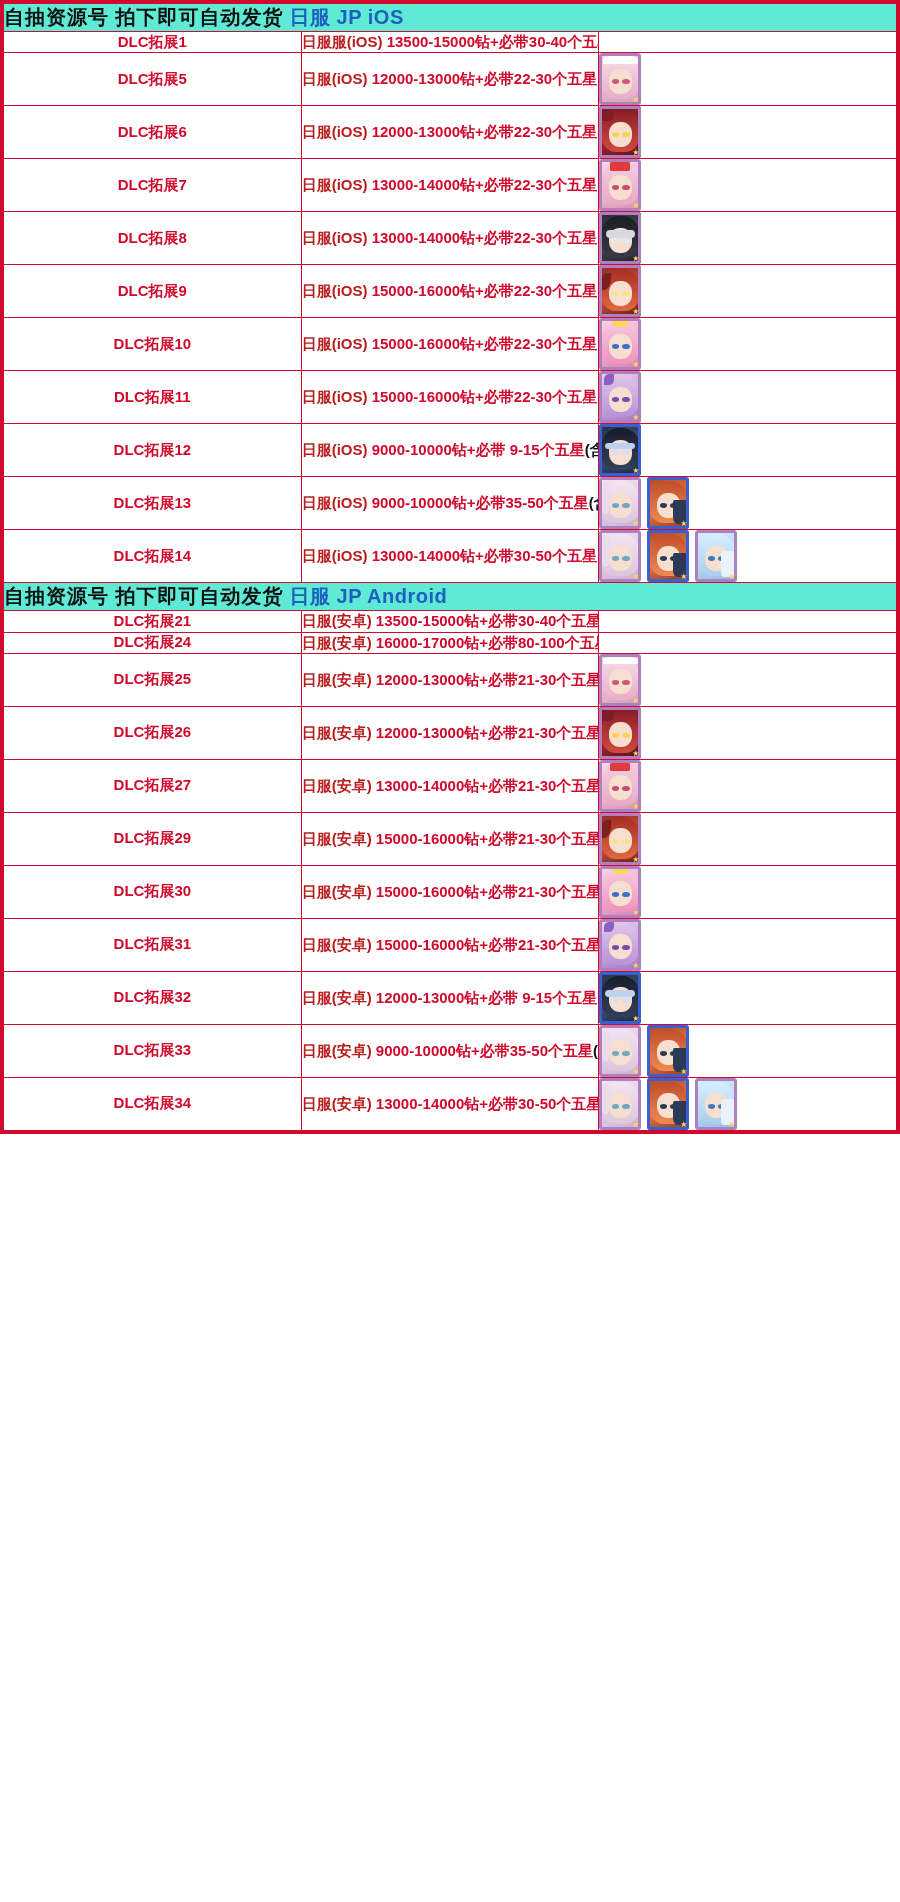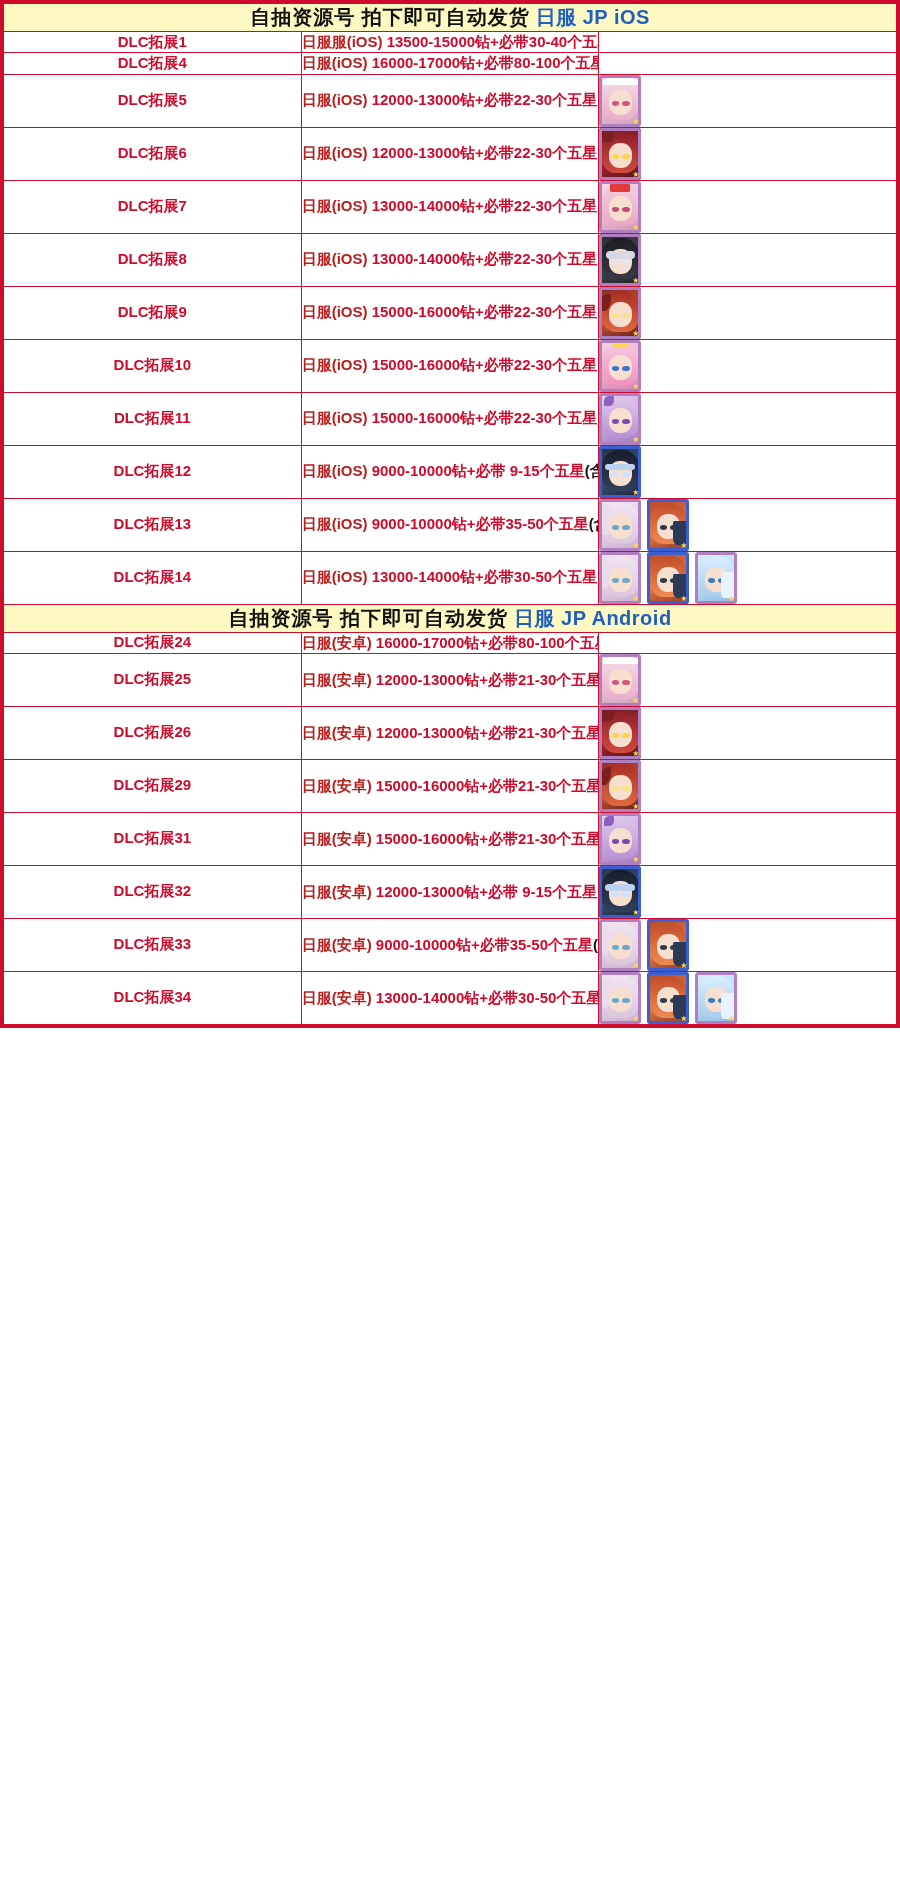--- a/index.html
+++ b/index.html
@@ -22,22 +22,22 @@
     border-collapse: collapse;
     table-layout: fixed;
   }
   table.grid td {
     border: 1px solid #cf0a2c;
     vertical-align: middle;
     padding: 0;
   }
   
   .band {
-    background: #fef9c3;
-    text-align: center;
+    background: #5eead4;
+    text-align: left;
     padding: 12px 6px;
     white-space: nowrap;
   }
   .band-title {
     font-size: 20px;
     font-weight: bold;
     color: #111111;
     letter-spacing: 1px;
   }
   .band-sub {
@@ -158,27 +158,20 @@
           <td class="band" colspan="3"><span class="band-title">自抽资源号 拍下即可自动发货</span><span class="band-sub">日服 JP iOS</span></td>
         </tr>
         <tr>
           <td class="cell-label">DLC拓展1</td>
           <td class="cell-desc"><span class="plain">日服服(iOS) </span><span class="red">13500-15000钻+必带30-40个五星</span><span class="nm"></span></td>
           <td class="cell-art">
             <div class="art-row"></div>
           </td>
         </tr>
         <tr>
-          <td class="cell-label">DLC拓展4</td>
-          <td class="cell-desc"><span class="plain">日服(iOS) </span><span class="red">16000-17000钻+必带80-100个五星</span><span class="nm"></span></td>
-          <td class="cell-art">
-            <div class="art-row"></div>
-          </td>
-        </tr>
-        <tr>
           <td class="cell-label">DLC拓展5</td>
           <td class="cell-desc"><span class="plain">日服(iOS) </span><span class="red">12000-13000钻+必带22-30个五星</span><span class="nm">(含 [新娘白姬] 朱菜)</span></td>
           <td class="cell-art">
             <div class="art-row">
               <div class="card">
                 <div class="bg" style="background: linear-gradient(160deg, rgb(246, 217, 228) 0%, rgb(232, 185, 207) 55%, rgb(202, 160, 184) 100%);"></div>
                 <div class="p-hair" style="background: linear-gradient(rgb(246, 219, 230) 0%, rgb(233, 174, 200) 100%);"></div>
                 <div class="p-face"></div>
                 <div class="p-eye" style="left: 30%; top: 50%; background: rgb(208, 86, 127);"></div>
                 <div class="p-eye" style="left: 54%; top: 50%; background: rgb(208, 86, 127);"></div>
@@ -378,20 +371,27 @@
                 <div class="p-star">★</div>
                 <div class="frame"></div>
               </div>
             </div>
           </td>
         </tr>
         <tr>
           <td class="band" colspan="3"><span class="band-title">自抽资源号 拍下即可自动发货</span><span class="band-sub">日服 JP Android</span></td>
         </tr>
         <tr>
+          <td class="cell-label">DLC拓展21</td>
+          <td class="cell-desc"><span class="plain">日服(安卓) </span><span class="red">13500-15000钻+必带30-40个五星</span><span class="nm"></span></td>
+          <td class="cell-art">
+            <div class="art-row"></div>
+          </td>
+        </tr>
+        <tr>
           <td class="cell-label">DLC拓展24</td>
           <td class="cell-desc"><span class="plain">日服(安卓) </span><span class="red">16000-17000钻+必带80-100个五星</span><span class="nm"></span></td>
           <td class="cell-art">
             <div class="art-row"></div>
           </td>
         </tr>
         <tr>
           <td class="cell-label">DLC拓展25</td>
           <td class="cell-desc"><span class="plain">日服(安卓) </span><span class="red">12000-13000钻+必带21-30个五星</span></td>
           <td class="cell-art">
@@ -421,31 +421,67 @@
                 <div class="p-eye" style="left: 30%; top: 50%; background: rgb(255, 210, 77);"></div>
                 <div class="p-eye" style="left: 54%; top: 50%; background: rgb(255, 210, 77);"></div>
                 <div class="p-acc" style="left: 6%; top: 2%; width: 30%; height: 26%; background: rgb(126, 29, 36); border-radius: 60% 10% 40%;"></div>
                 <div class="p-star">★</div>
                 <div class="frame"></div>
               </div>
             </div>
           </td>
         </tr>
         <tr>
+          <td class="cell-label">DLC拓展27</td>
+          <td class="cell-desc"><span class="plain">日服(安卓) </span><span class="red">13000-14000钻+必带21-30个五星</span></td>
+          <td class="cell-art">
+            <div class="art-row">
+              <div class="card">
+                <div class="bg" style="background: linear-gradient(160deg, rgb(247, 221, 232) 0%, rgb(236, 181, 205) 60%, rgb(207, 143, 174) 100%);"></div>
+                <div class="p-hair" style="background: linear-gradient(rgb(243, 207, 224) 0%, rgb(232, 167, 196) 100%);"></div>
+                <div class="p-face"></div>
+                <div class="p-eye" style="left: 30%; top: 50%; background: rgb(201, 74, 118);"></div>
+                <div class="p-eye" style="left: 54%; top: 50%; background: rgb(201, 74, 118);"></div>
+                <div class="p-acc" style="left: 26%; top: -2%; width: 48%; height: 24%; background: rgb(226, 58, 58); border-radius: 50% 50% 10% 10%;"></div>
+                <div class="p-star">★</div>
+                <div class="frame"></div>
+              </div>
+            </div>
+          </td>
+        </tr>
+        <tr>
           <td class="cell-label">DLC拓展29</td>
           <td class="cell-desc"><span class="plain">日服(安卓) </span><span class="red">15000-16000钻+必带21-30个五星</span></td>
           <td class="cell-art">
             <div class="art-row">
               <div class="card">
                 <div class="bg" style="background: linear-gradient(160deg, rgb(138, 42, 36) 0%, rgb(201, 84, 58) 55%, rgb(93, 26, 23) 100%);"></div>
                 <div class="p-hair" style="background: linear-gradient(rgb(168, 45, 36) 0%, rgb(224, 105, 63) 100%);"></div>
                 <div class="p-face"></div>
                 <div class="p-eye" style="left: 30%; top: 50%; background: rgb(255, 224, 138);"></div>
                 <div class="p-eye" style="left: 54%; top: 50%; background: rgb(255, 224, 138);"></div>
                 <div class="p-acc" style="left: 2%; top: 14%; width: 26%; height: 34%; background: rgb(122, 31, 28); border-radius: 70% 0px;"></div>
+                <div class="p-star">★</div>
+                <div class="frame"></div>
+              </div>
+            </div>
+          </td>
+        </tr>
+        <tr>
+          <td class="cell-label">DLC拓展30</td>
+          <td class="cell-desc"><span class="plain">日服(安卓) </span><span class="red">15000-16000钻+必带21-30个五星</span></td>
+          <td class="cell-art">
+            <div class="art-row">
+              <div class="card">
+                <div class="bg" style="background: linear-gradient(160deg, rgb(247, 215, 231) 0%, rgb(239, 169, 203) 55%, rgb(208, 131, 174) 100%);"></div>
+                <div class="p-hair" style="background: linear-gradient(rgb(246, 201, 222) 0%, rgb(239, 146, 189) 100%);"></div>
+                <div class="p-face"></div>
+                <div class="p-eye" style="left: 30%; top: 50%; background: rgb(59, 111, 208);"></div>
+                <div class="p-eye" style="left: 54%; top: 50%; background: rgb(59, 111, 208);"></div>
+                <div class="p-acc" style="left: 30%; top: 0%; width: 40%; height: 16%; background: rgb(255, 216, 77); border-radius: 50%;"></div>
                 <div class="p-star">★</div>
                 <div class="frame"></div>
               </div>
             </div>
           </td>
         </tr>
         <tr>
           <td class="cell-label">DLC拓展31</td>
           <td class="cell-desc"><span class="plain">日服(安卓) </span><span class="red">15000-16000钻+必带21-30个五星</span></td>
           <td class="cell-art">

